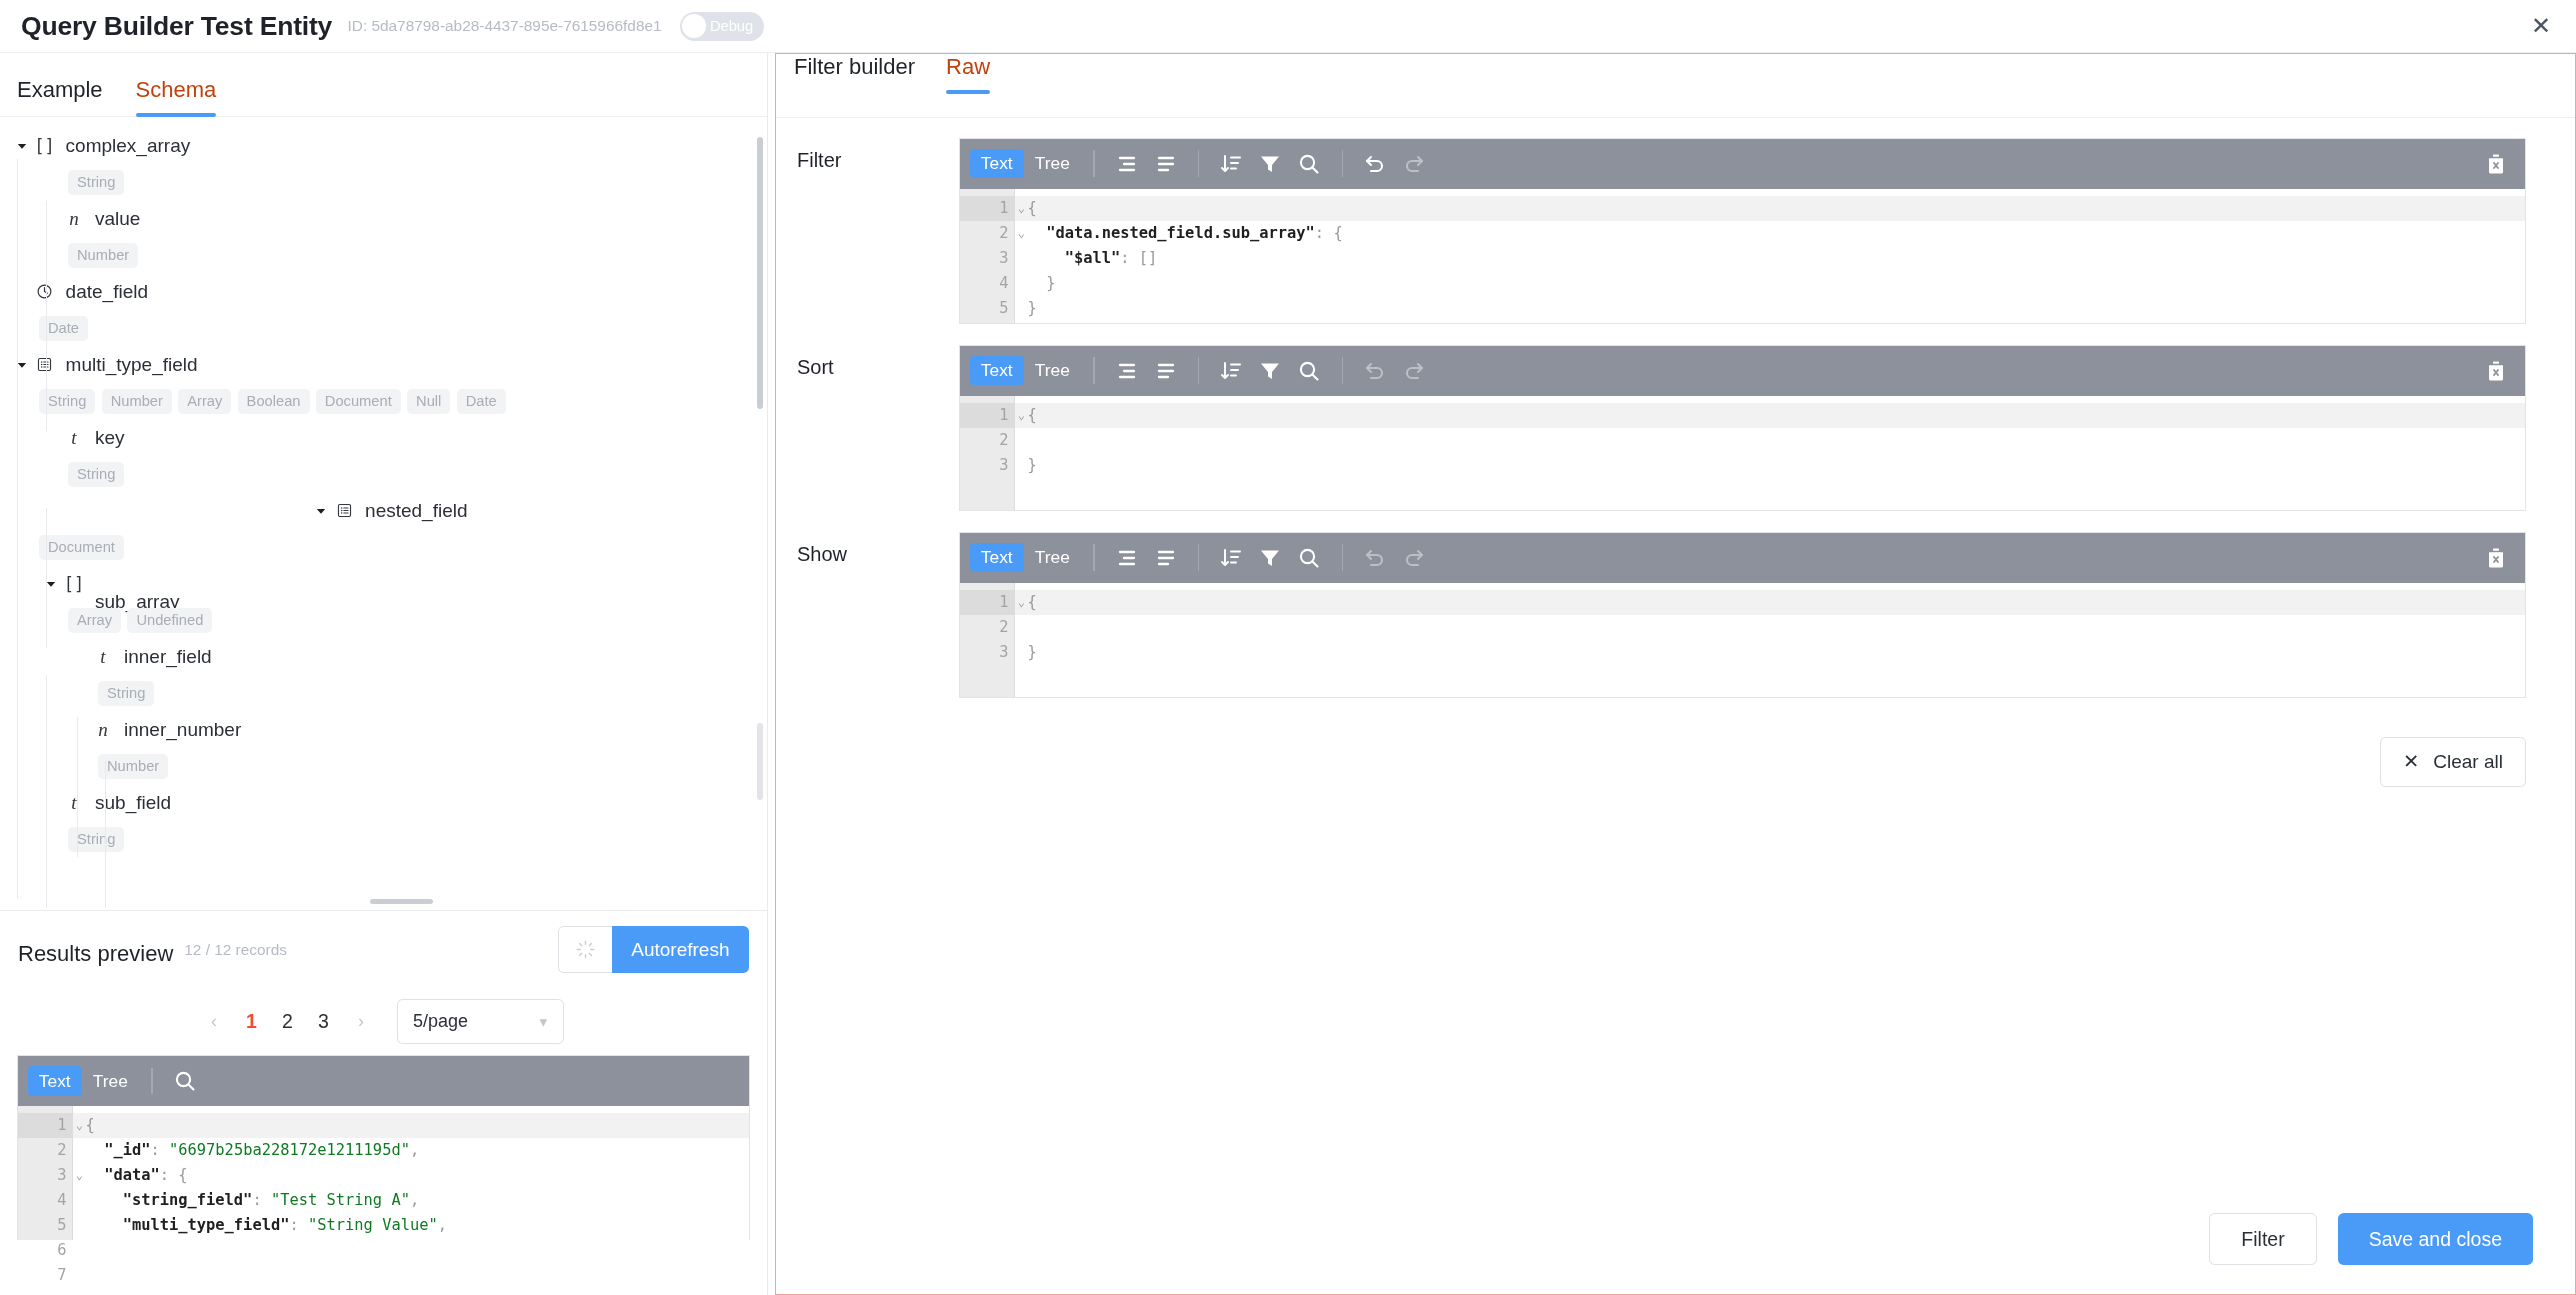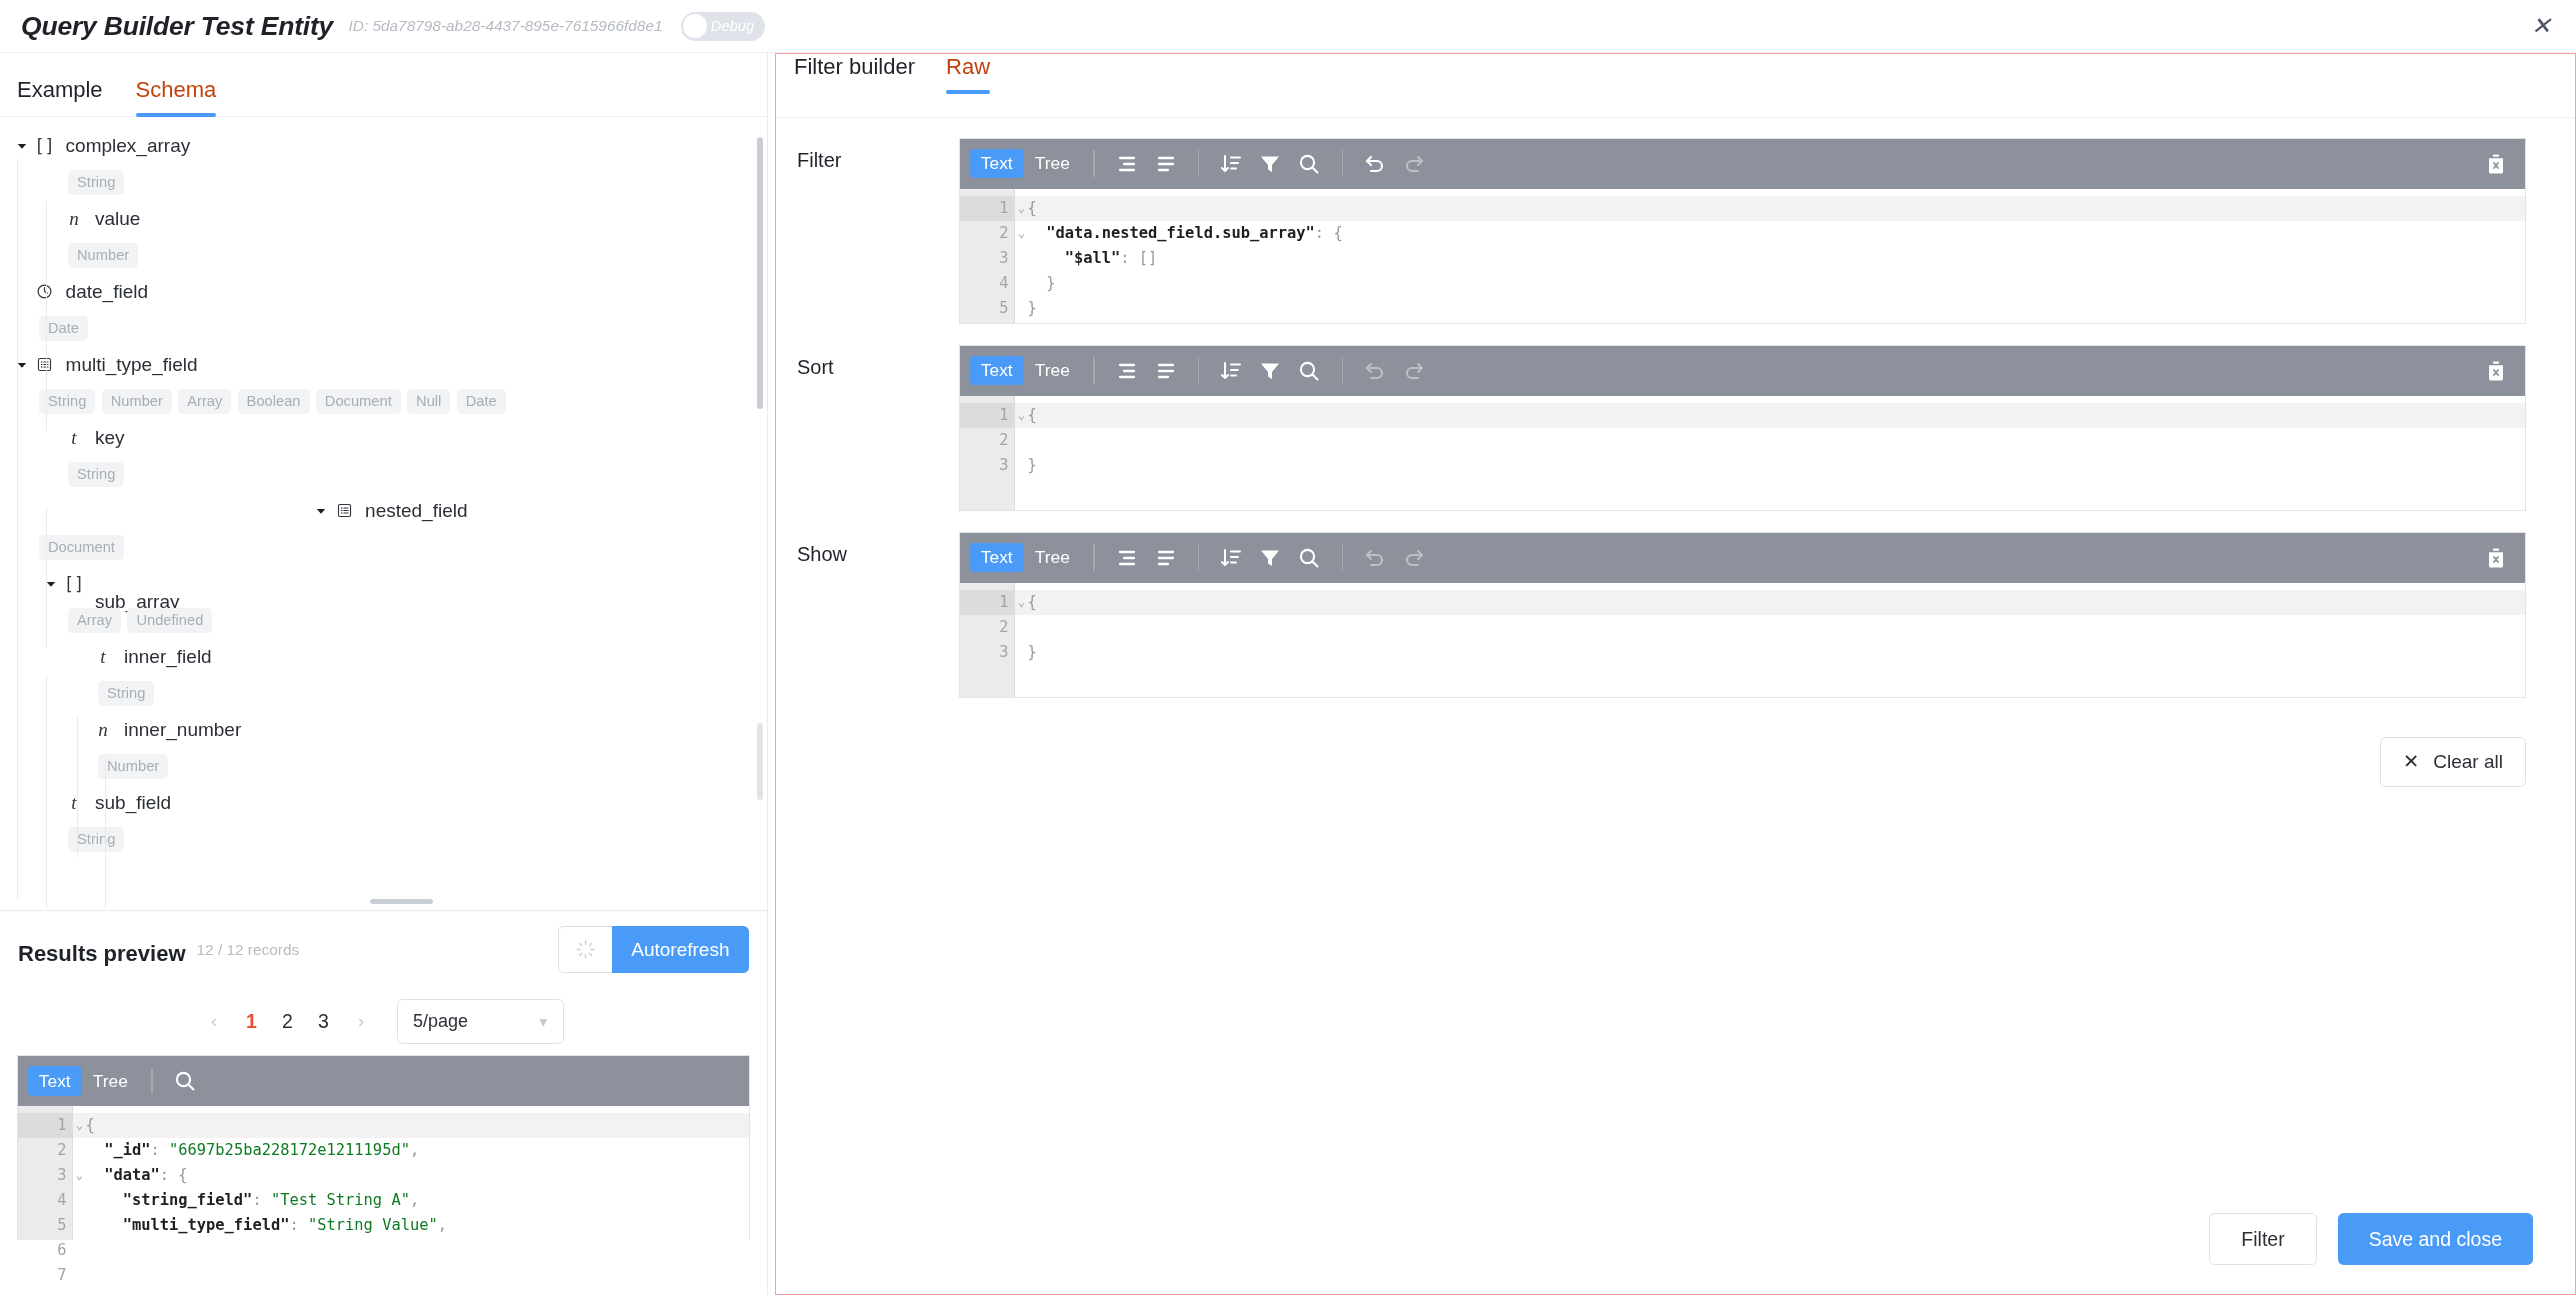--- a/index.html
+++ b/index.html
@@ -8,21 +8,21 @@
     font-family: "Liberation Sans", sans-serif;
     background: #ffffff;
     overflow: hidden;
   }
   .app { position: relative; width: 2576px; height: 1295px; background:#fff; }
 
   
   .header {
     position: absolute; top: 0; left: 0; width: 2576px; height: 53px;
     background: #ffffff; display: flex; align-items: center;
-    padding: 0 21px; border-bottom: 0.7px solid #ebedf0; font-style: italic;
+    padding: 0 21px; border-bottom: 0.7px solid #ebedf0;
   }
   .header-title {
     font-size: 26.5px; font-weight: 700; color: #1f2329; letter-spacing: -0.2px;
     white-space: nowrap;
   }
   .header-id {
     margin-left: 15.4px; font-size: 15.4px; color: #b6bbc3; white-space: nowrap;
   }
   .debug-toggle {
     margin-left: 18px; height: 29px; border-radius: 14.7px; background: #dfe2e8;
@@ -111,21 +111,21 @@
   }
 
   
   .results-panel {
     position: absolute; top: 858px; left: 0; width: 768px; height: 384px;
     border-right: 0.7px solid #e8eaee; background: #fff; overflow: hidden;
   }
   .results-head {
     display: flex; align-items: center; height: 77px; padding: 0 18px;
   }
-  .results-title { font-size: 22px; font-weight: 700; color: #1f2329; white-space: nowrap; margin-top: 8px; }
+  .results-title { font-size: 22px; font-weight: 400; color: #1f2329; white-space: nowrap; margin-top: 8px; }
   .results-count { font-size: 15.4px; color: #b6bbc3; margin-left: 11px; white-space: nowrap; }
   .results-actions { margin-left: auto; display: flex; align-items: center; }
   .btn-group { display: flex; }
   .btn-spin {
     width: 54px; height: 47px; border: 0.7px solid #dde0e5; border-right: none;
     border-radius: 5.6px 0 0 5.6px; background: #fff; display: flex;
     align-items: center; justify-content: center; cursor: pointer;
   }
   .btn-spin svg { width: 21px; height: 21px; }
   .btn-autorefresh {

